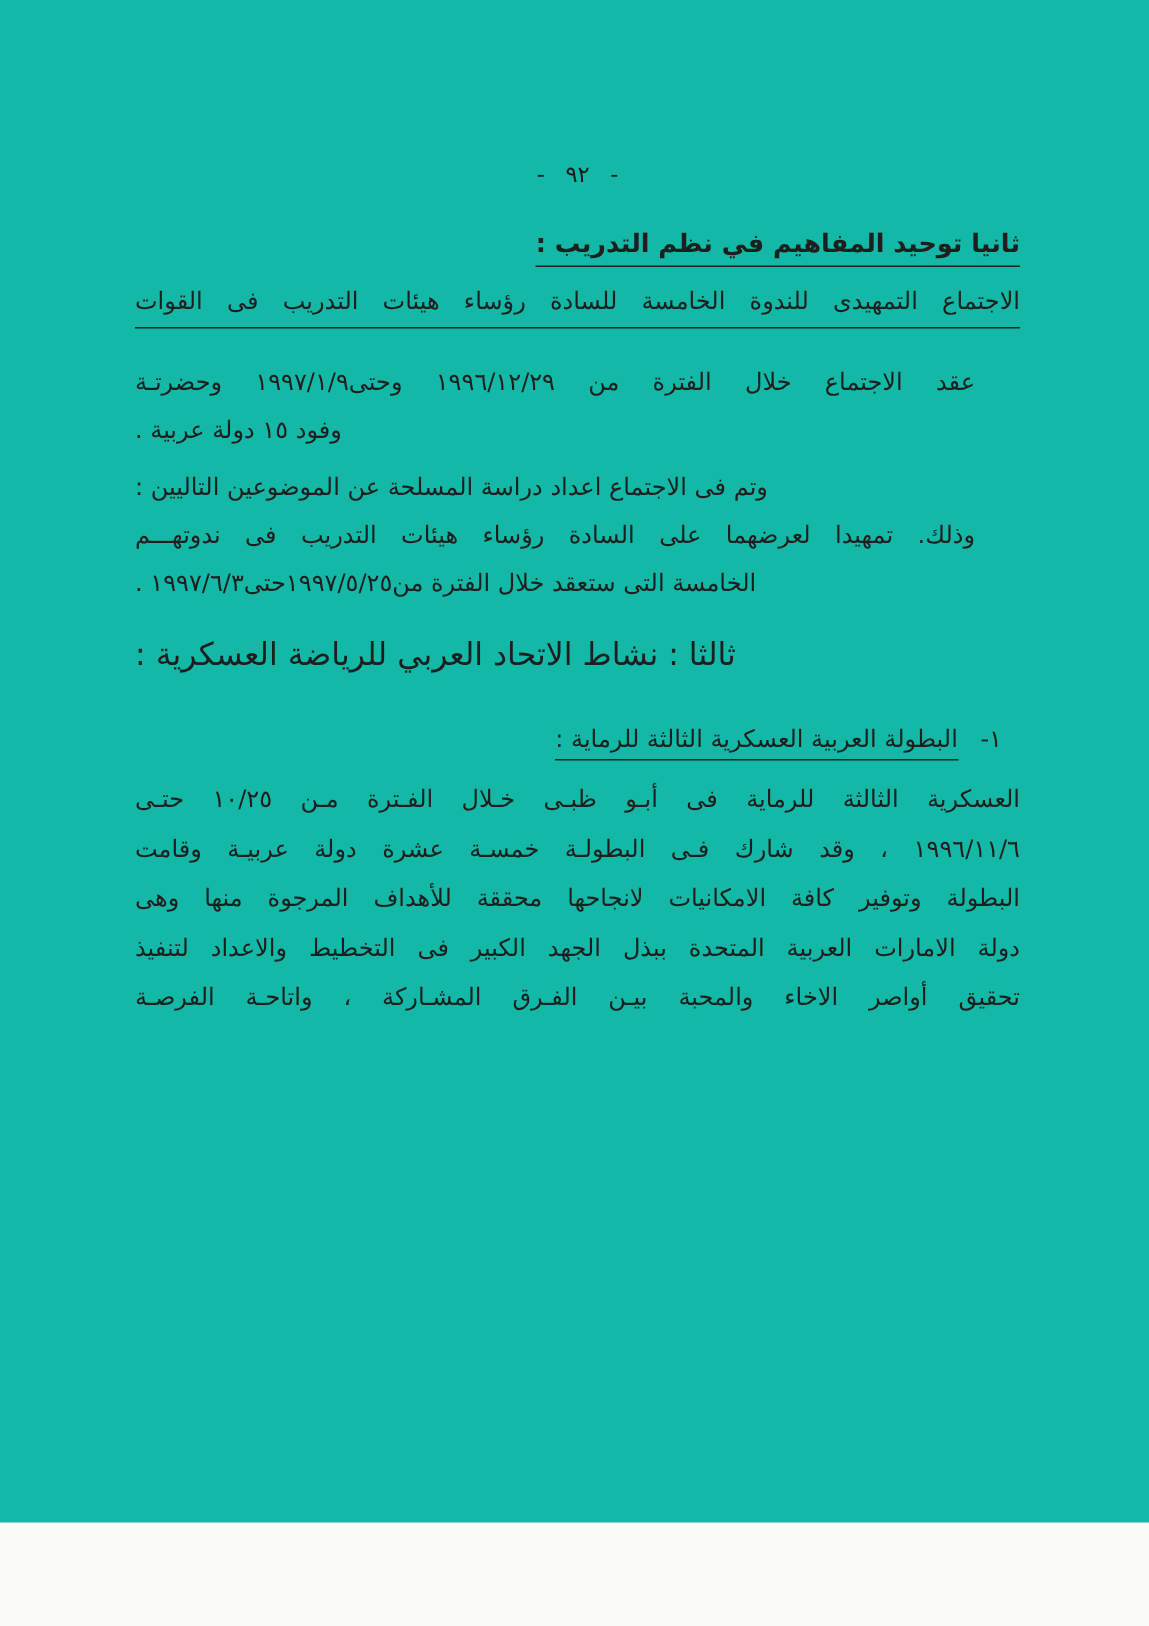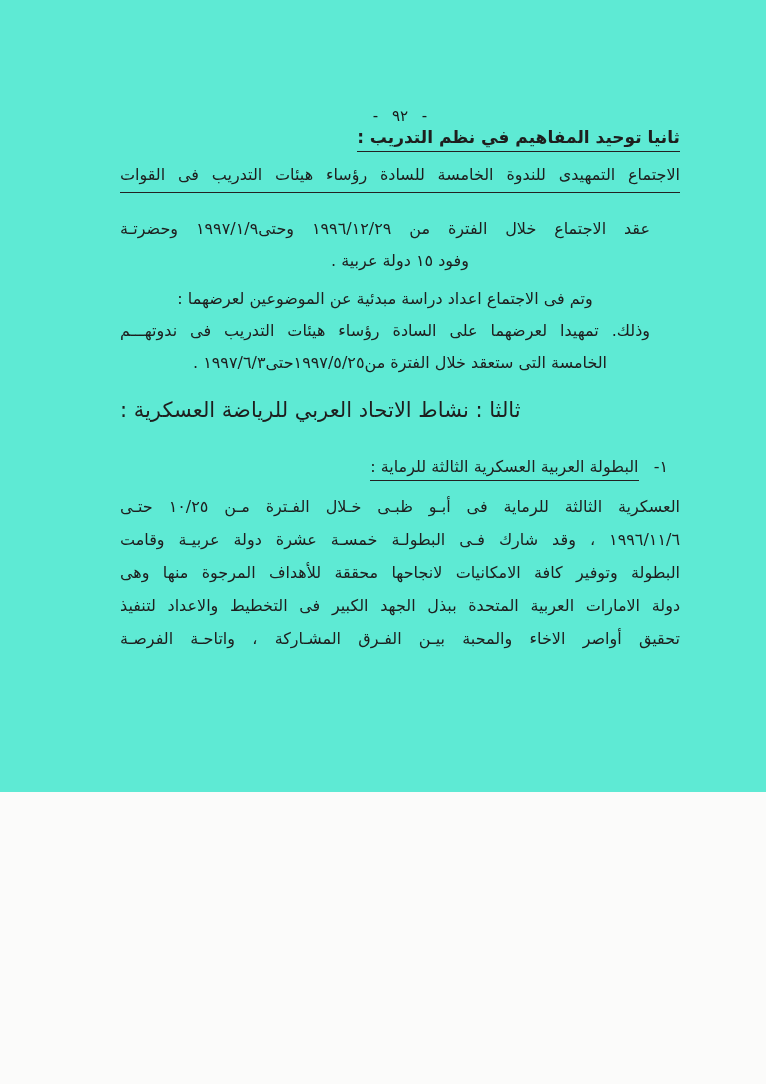--- a/index.html
+++ b/index.html
@@ -4,37 +4,38 @@
 <style>
   * { box-sizing: border-box; }
   html, body { margin: 0; padding: 0; }
   body {
     width: 766px; height: 1084px;
     background: #fbfbfa;
     font-family: "DejaVu Sans", sans-serif;
   }
   .page {
     position: relative;
-    width: 766px; height: 792px;
-    background: #5eead4;
+    width: 766px; height: 1015px;
+    background: #14b8a6;
     direction: rtl;
-    padding: 106px 86px 0 120px;
+    padding: 106px 86px 0 90px;
     color: #1e1e1e;
     font-size: 16px;
     overflow: hidden;
   }
   .page-number {
     text-align: center;
     font-size: 15px;
     letter-spacing: 2px;
     word-spacing: 9px;
     color: #191919;
     line-height: 20px;
   }
   .h-main {
+    margin-top: 26px;
     font-weight: bold;
     font-size: 17px;
     text-align: right;
     line-height: 22px;
   }
   .h-main .u, .inline-u {
     border-bottom: 1.6px solid #222;
     padding-bottom: 4px;
   }
   .subtitle-1 {
@@ -47,21 +48,21 @@
     padding-bottom: 4px;
     border-bottom: 1.5px solid #222;
   }
   .subtitle-2 {
     margin-top: 5px;
     line-height: 26px;
     text-align: right;
   }
   .line {
     line-height: 32px;
-    text-align: center;
+    text-align: left;
   }
   .fill {
     text-align: justify;
     text-align-last: justify;
     text-justify: inter-word;
     word-spacing: 3px;
   }
   .indent { padding-right: 30px; }
   .indent-sm { padding-right: 22px; }
   .p1 { margin-top: 20px; }
@@ -97,21 +98,21 @@
 
   <div class="subtitle-1">الاجتماع التمهيدى للندوة الخامسة للسادة رؤساء هيئات التدريب فى القوات</div>
 
 
   <div class="p1">
     <div class="line fill indent">عقد الاجتماع خلال الفترة من ١٩٩٦/١٢/٢٩ وحتى١٩٩٧/١/٩ وحضرتـة</div>
     <div class="line">وفود ١٥ دولة عربية .</div>
   </div>
 
   <div class="p2">
-    <div class="line indent">وتم فى الاجتماع اعداد دراسة مبدئية عن الموضوعين لعرضهما :</div>
+    <div class="line indent">وتم فى الاجتماع اعداد دراسة المسلحة عن الموضوعين التاليين :</div>
   </div>
 
 
   <div>
     <div class="line fill indent">وذلك. تمهيدا لعرضهما على السادة رؤساء هيئات التدريب فى ندوتهـــم</div>
     <div class="line">الخامسة التى ستعقد خلال الفترة من١٩٩٧/٥/٢٥حتى١٩٩٧/٦/٣ .</div>
   </div>
 
   <div class="h-sub">
     <span class="u">ثالثا : نشاط الاتحاد العربي للرياضة العسكرية :</span>

